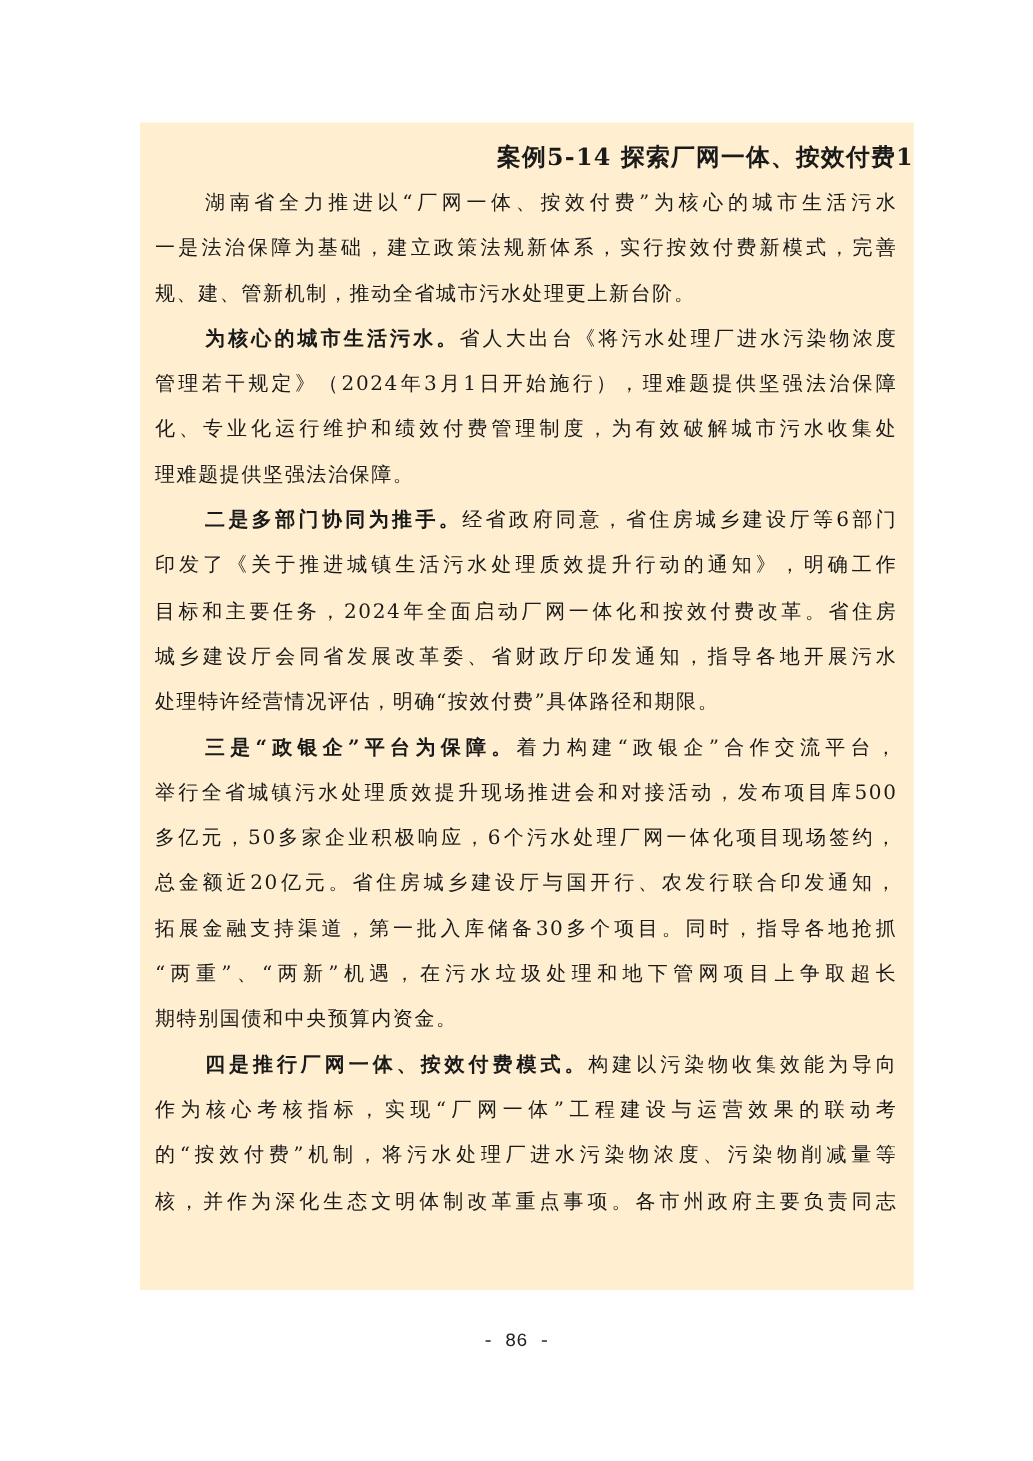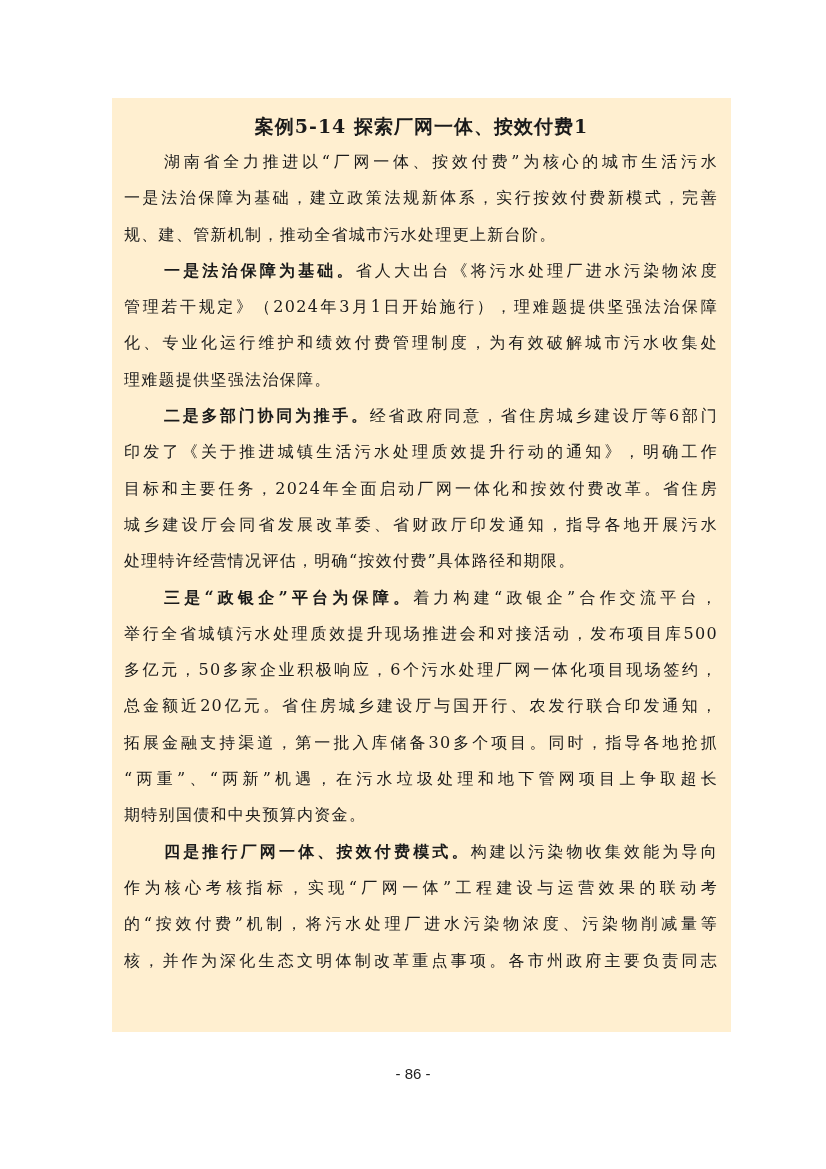--- a/index.html
+++ b/index.html
@@ -19,21 +19,21 @@
     position: absolute;
     left: 112px;
     top: 98px;
     width: 619px;
     height: 934px;
     background: #ffefd0;
     box-sizing: border-box;
     padding: 10px 0 0 0;
   }
   .case-title {
-    text-align: center;
+    text-align: right;
     font-weight: bold;
     font-size: 19px;
     line-height: 36px;
     height: 36px;
     letter-spacing: 1px;
     margin: 0 0 0 0;
   }
   .para {
     margin: 0;
     padding: 0 0 0 12px;
@@ -59,39 +59,39 @@
   }
   .lead {
     font-weight: bold;
   }
   .page-number {
     position: absolute;
     left: 0;
     width: 826px;
     top: 1065px;
     text-align: center;
-    font-family: Liberation Sans, sans-serif;
+    font-family: Liberation Mono, monospace;
     font-size: 15px;
     color: #222;
   }
 </style>
 </head>
 <body>
 
 <div class="case-box" style="background: rgb(255, 239, 208);">
   <div class="case-title">案例5-14  探索厂网一体、按效付费1</div>
 
   <div class="para">
     <span class="line first">湖南省全力推进以“厂网一体、按效付费”为核心的城市生活污水</span>
     <span class="line">一是法治保障为基础，建立政策法规新体系，实行按效付费新模式，完善</span>
     <span class="line last">规、建、管新机制，推动全省城市污水处理更上新台阶。</span>
   </div>
 
   <div class="para">
-    <span class="line first"><span class="lead">一是法治保障为基础。</span><span>省人大出台《将污水处理厂进水污染物浓度</span></span>
+    <span class="line first"><span class="lead">为核心的城市生活污水。</span><span>省人大出台《将污水处理厂进水污染物浓度</span></span>
     <span class="line">管理若干规定》（2024年3月1日开始施行），理难题提供坚强法治保障</span>
     <span class="line">化、专业化运行维护和绩效付费管理制度，为有效破解城市污水收集处</span>
     <span class="line last">理难题提供坚强法治保障。</span>
   </div>
 
   <div class="para">
     <span class="line first"><span class="lead">二是多部门协同为推手。</span><span>经省政府同意，省住房城乡建设厅等6部门</span></span>
     <span class="line">印发了《关于推进城镇生活污水处理质效提升行动的通知》，明确工作</span>
     <span class="line">目标和主要任务，2024年全面启动厂网一体化和按效付费改革。省住房</span>
     <span class="line">城乡建设厅会同省发展改革委、省财政厅印发通知，指导各地开展污水</span>

